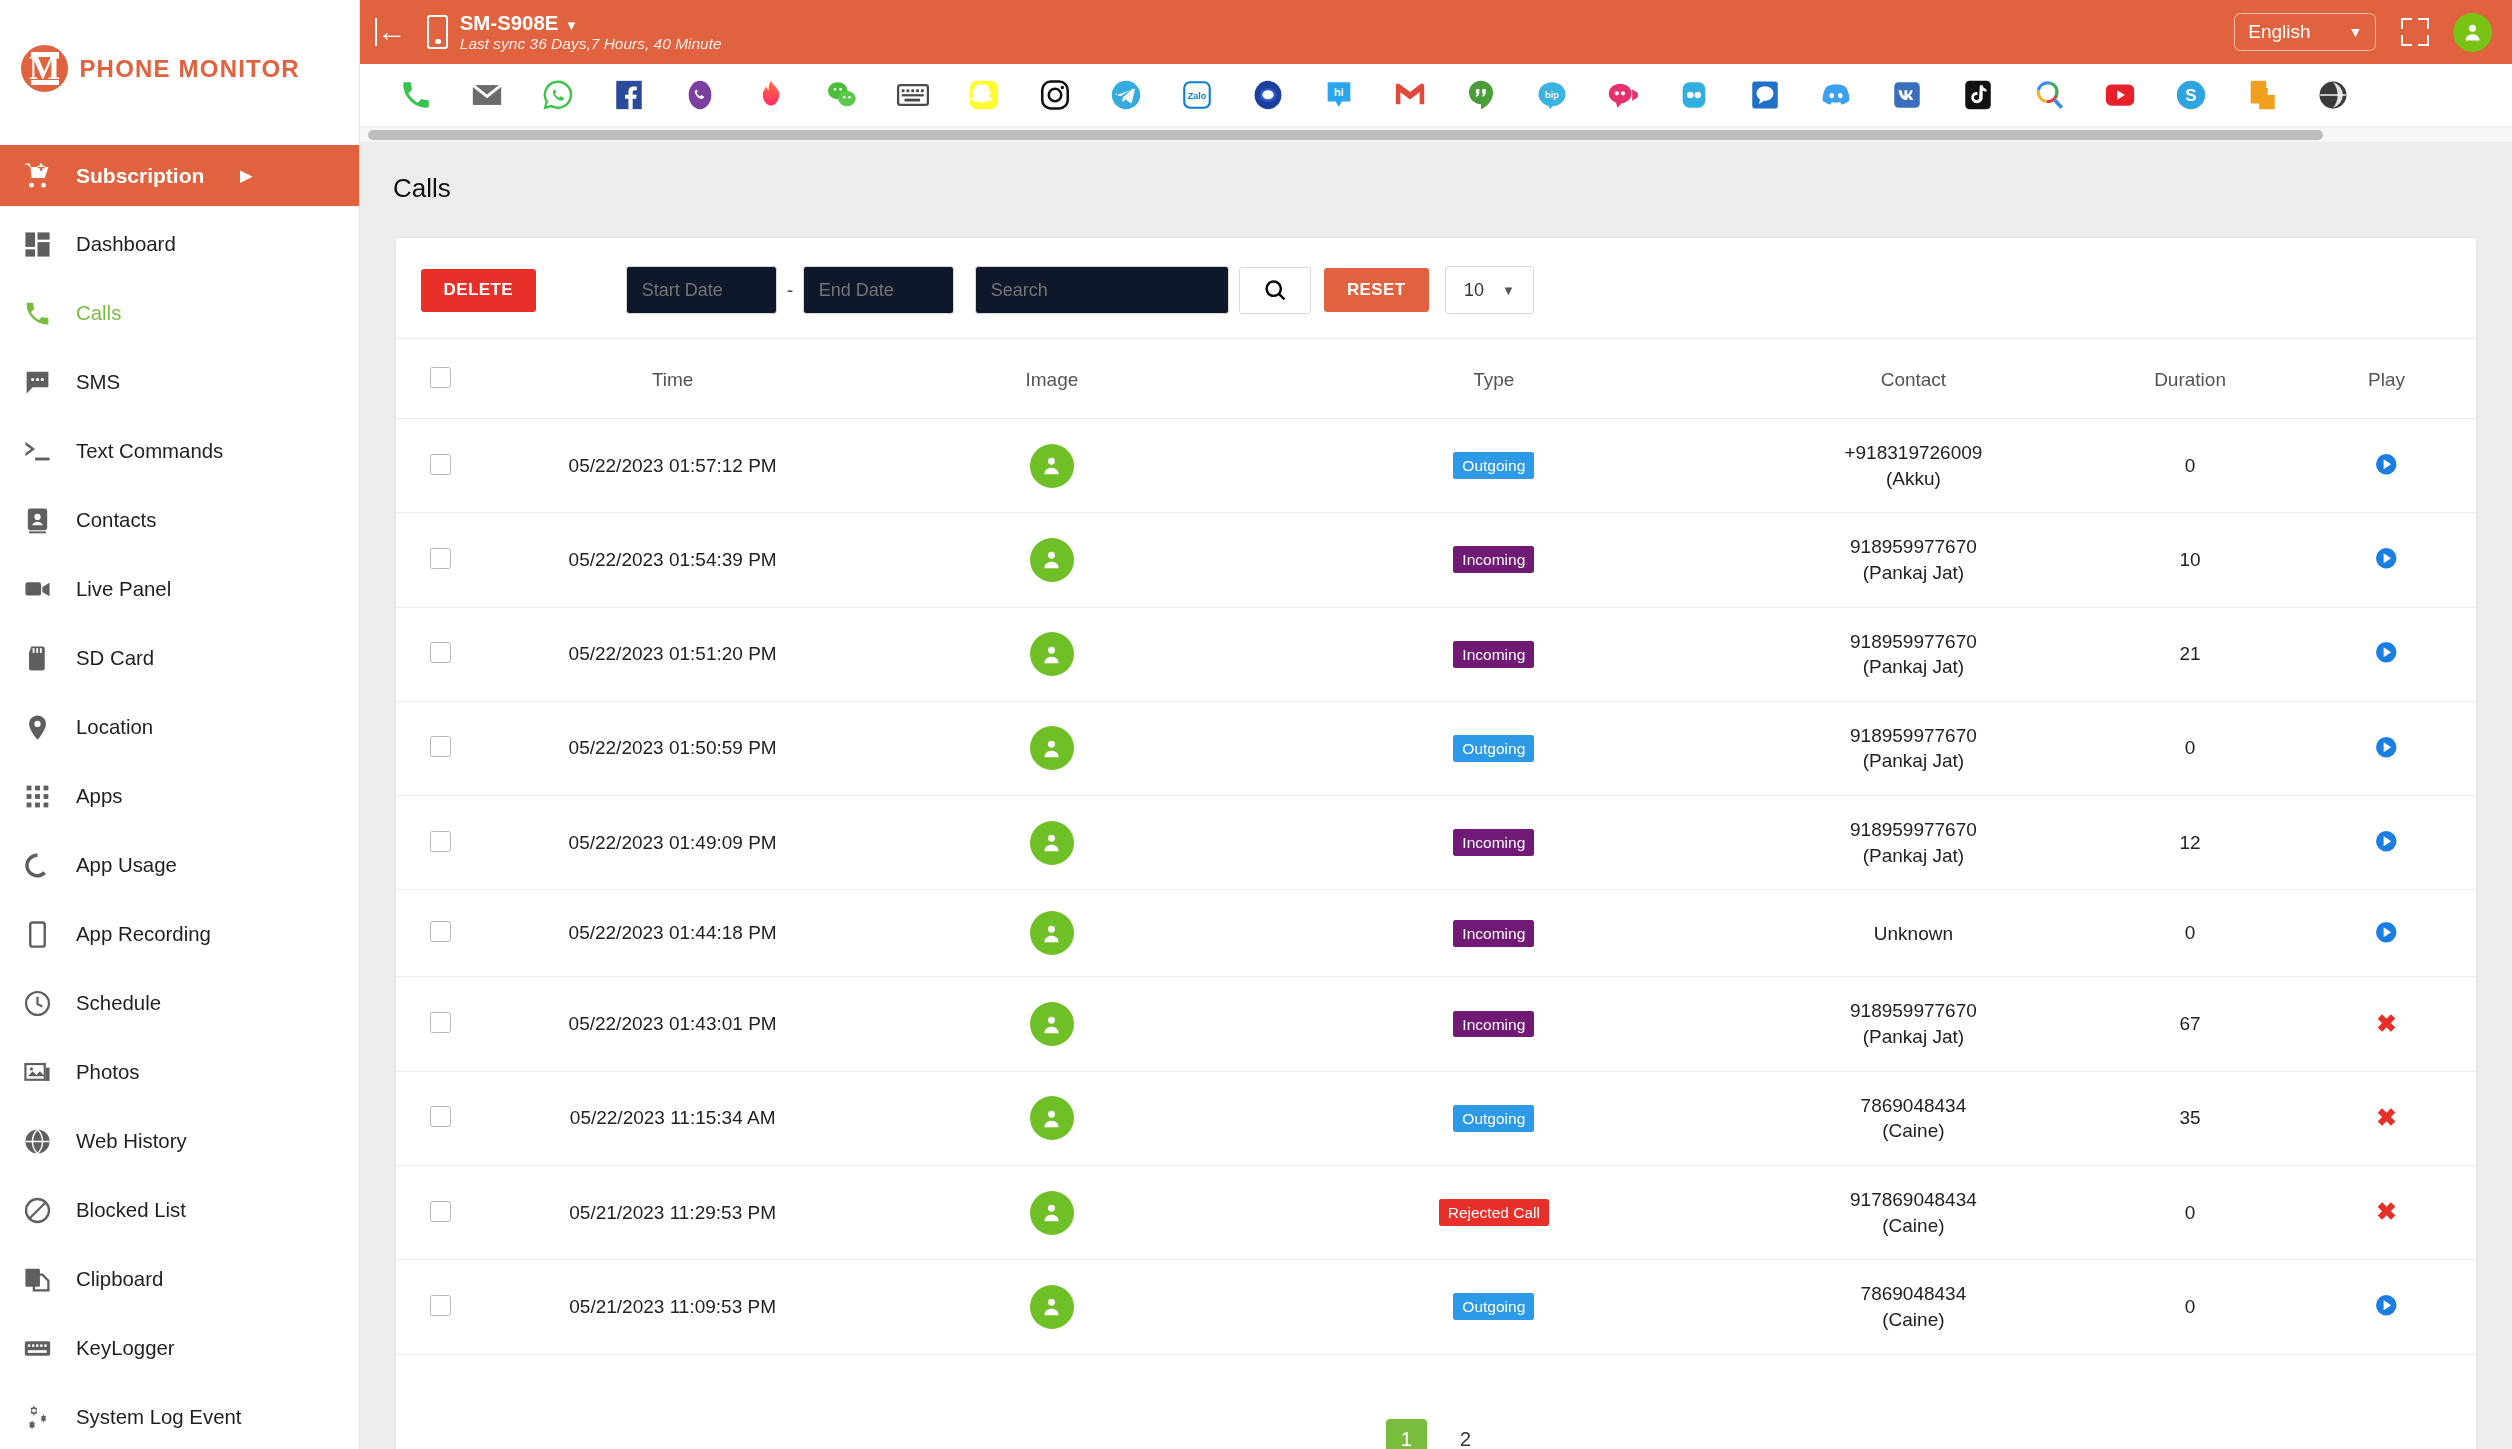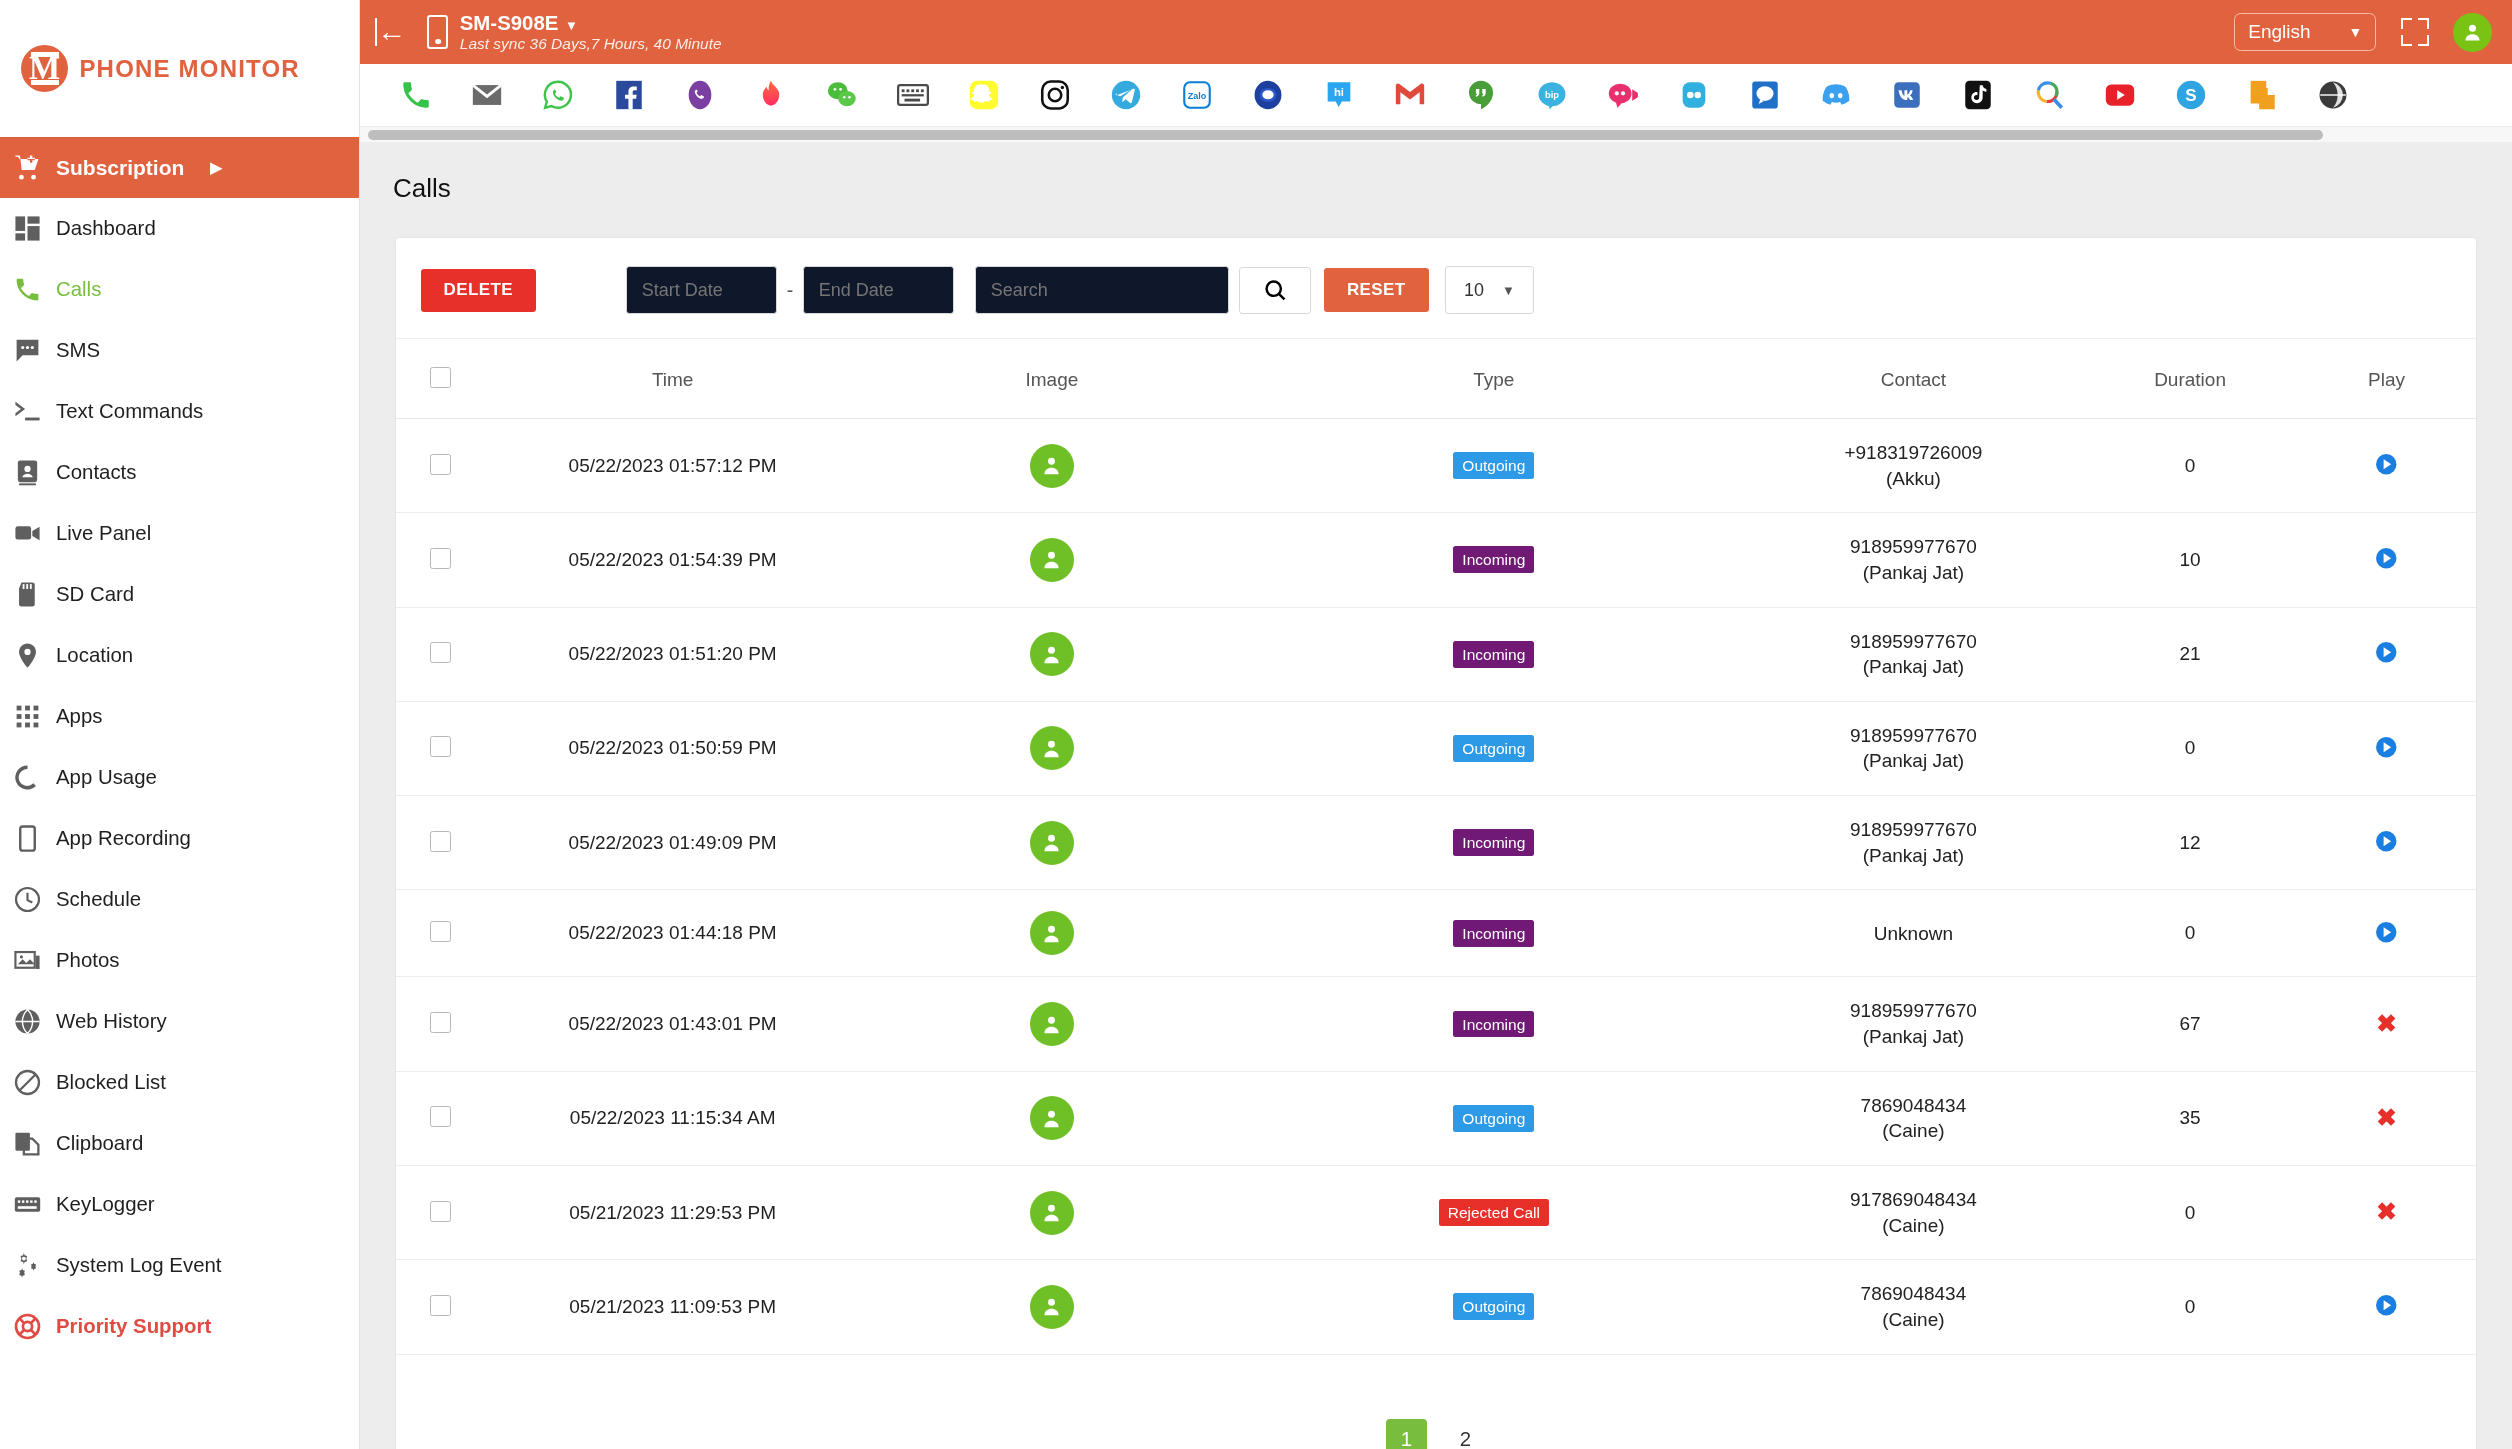--- a/index.html
+++ b/index.html
@@ -38,22 +38,22 @@
   }
   .logo-mark .bar-t { top: 7.4px; }
   .logo-mark .bar-b { bottom: 7.4px; }
   .logo-text {
     font-size: 24px; font-weight: bold; letter-spacing: 1.2px;
     color: #e0623f;
   }
   .menu { list-style: none; }
   .menu-item {
     display: flex; align-items: center;
-    height: 61px; padding-left: 9px; gap: 11px;
-    cursor: pointer; position: relative;
+    height: 61px; padding-left: 19px; gap: 21px;
+    cursor: pointer; position: relative; margin-top: 8px;
   }
   .menu-item .mi-icon {
     width: 36px; height: 36px; flex: 0 0 36px;
     display: flex; align-items: center; justify-content: center;
     color: #5f5f5f;
   }
   .menu-item .mi-icon svg { width: 29px; height: 29px; fill: currentColor; }
   .menu-item .mi-label {
     font-size: 20.4px; color: #1f1f1f; white-space: nowrap;
   }

